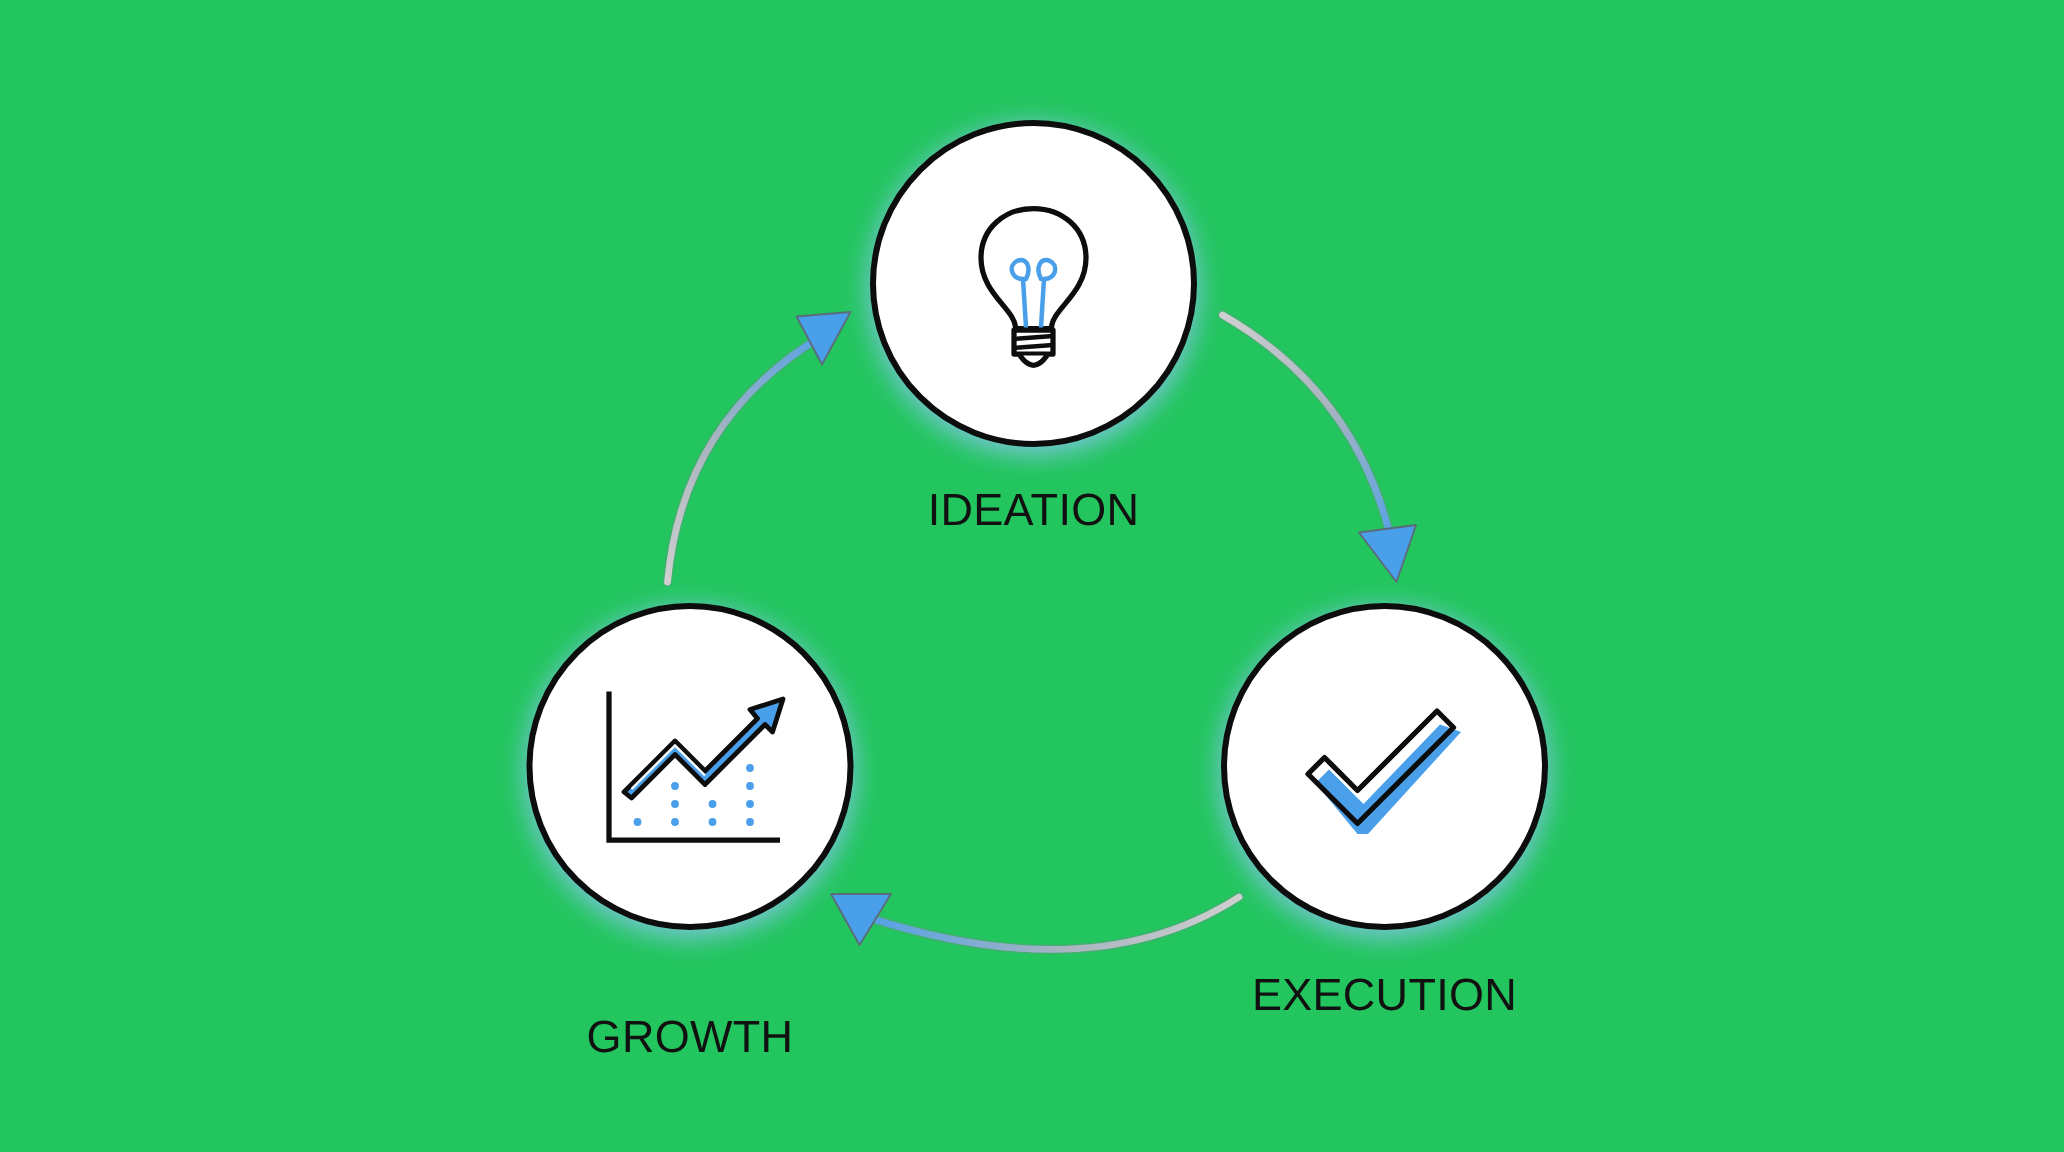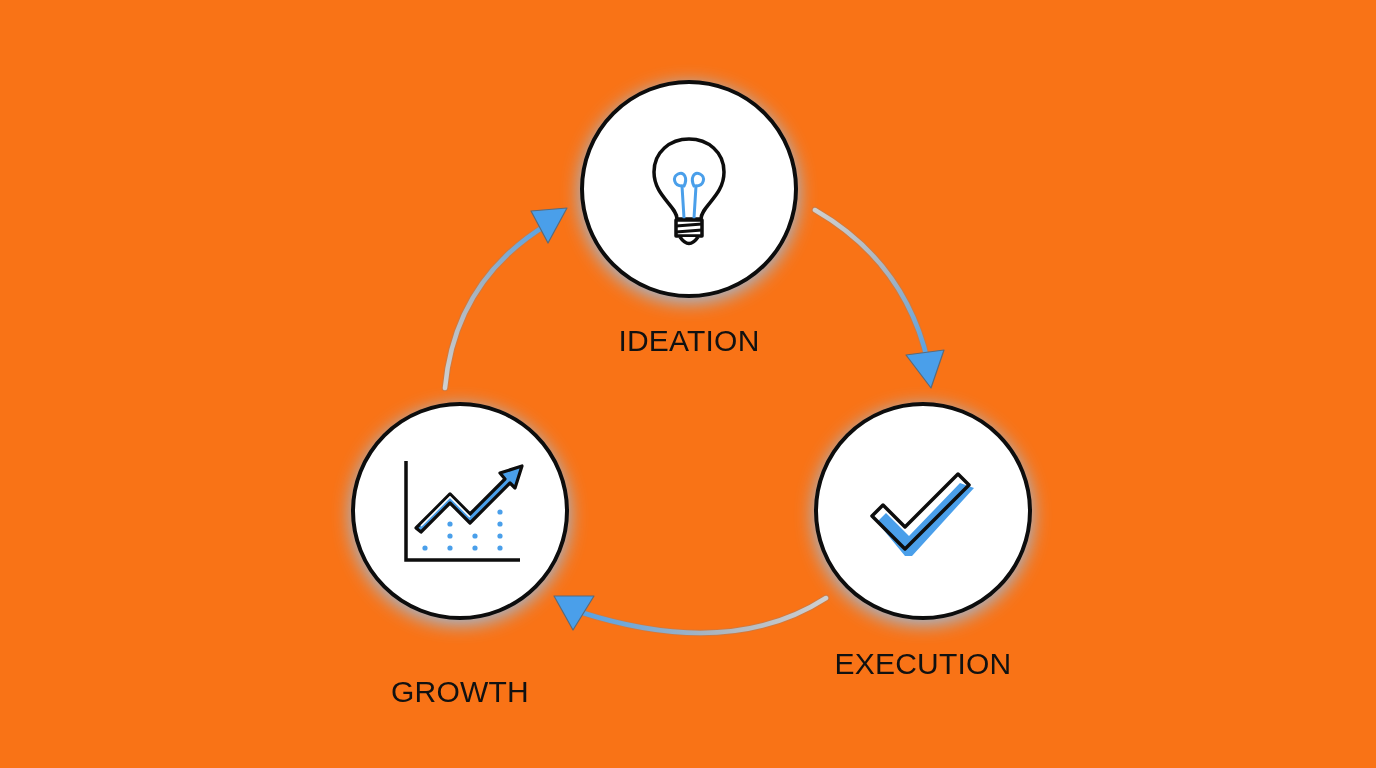--- a/index.html
+++ b/index.html
@@ -7,21 +7,21 @@
       padding: 0;
       width: 1376px;
       height: 768px;
       background: #ffffff;
       overflow: hidden;
     }
     .canvas {
       position: relative;
       width: 1376px;
       height: 768px;
-      background: #f97316;
+      background: #22c55e;
     }
     svg.diagram {
       position: absolute;
       left: 0;
       top: 0;
       width: 1376px;
       height: 768px;
     }
     .node-label {
       position: absolute;

